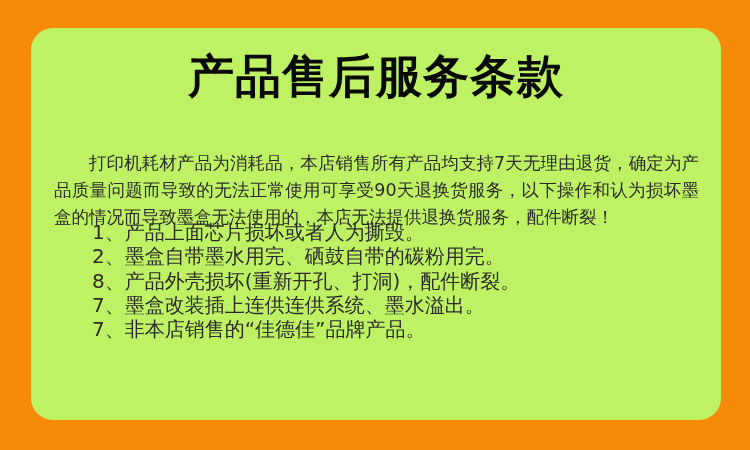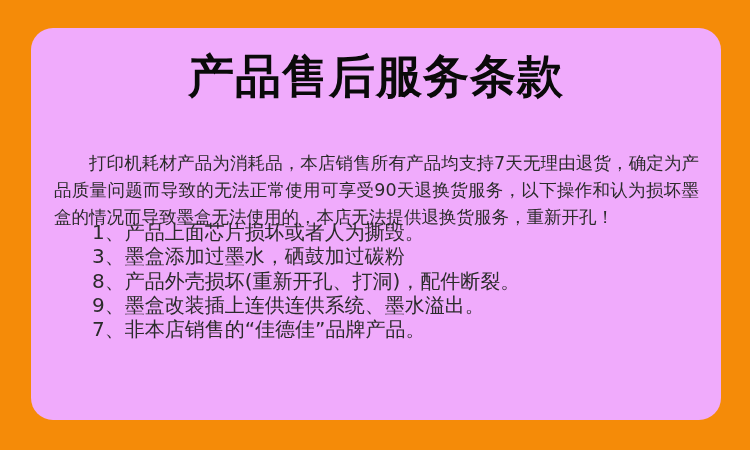--- a/index.html
+++ b/index.html
@@ -20,21 +20,21 @@
     background: #f58b08;
     box-sizing: border-box;
   }
 
   #card {
     position: absolute;
     left: 31px;
     top: 28px;
     width: 690px;
     height: 392px;
-    background: #f0abfc;
+    background: #bef264;
     border-radius: 22px;
     box-sizing: border-box;
     overflow: hidden;
   }
 
   #page-title {
     position: absolute;
     left: 0;
     top: 20px;
     width: 690px;
@@ -80,24 +80,24 @@
   }
 </style>
 </head>
 <body>
 
 <div id="stage">
   <div id="card">
 
     <div id="page-title">产品售后服务条款</div>
 
-    <p id="intro-paragraph">打印机耗材产品为消耗品，本店销售所有产品均支持7天无理由退货，确定为产品质量问题而导致的无法正常使用可享受90天退换货服务，以下操作和认为损坏墨盒的情况而导致墨盒无法使用的，本店无法提供退换货服务，重新开孔！</p>
+    <p id="intro-paragraph">打印机耗材产品为消耗品，本店销售所有产品均支持7天无理由退货，确定为产品质量问题而导致的无法正常使用可享受90天退换货服务，以下操作和认为损坏墨盒的情况而导致墨盒无法使用的，本店无法提供退换货服务，配件断裂！</p>
 
     <ul id="terms-list">
       <li class="list-item">1、产品上面芯片损坏或者人为撕毁。</li>
-      <li class="list-item">3、墨盒添加过墨水，硒鼓加过碳粉</li>
+      <li class="list-item">2、墨盒自带墨水用完、硒鼓自带的碳粉用完。</li>
       <li class="list-item">8、产品外壳损坏(重新开孔、打洞)，配件断裂。</li>
-      <li class="list-item">9、墨盒改装插上连供连供系统、墨水溢出。</li>
+      <li class="list-item">7、墨盒改装插上连供连供系统、墨水溢出。</li>
       <li class="list-item">7、非本店销售的“佳德佳”品牌产品。</li>
     </ul>
 
   </div>
 </div>
 
 </body></html>

